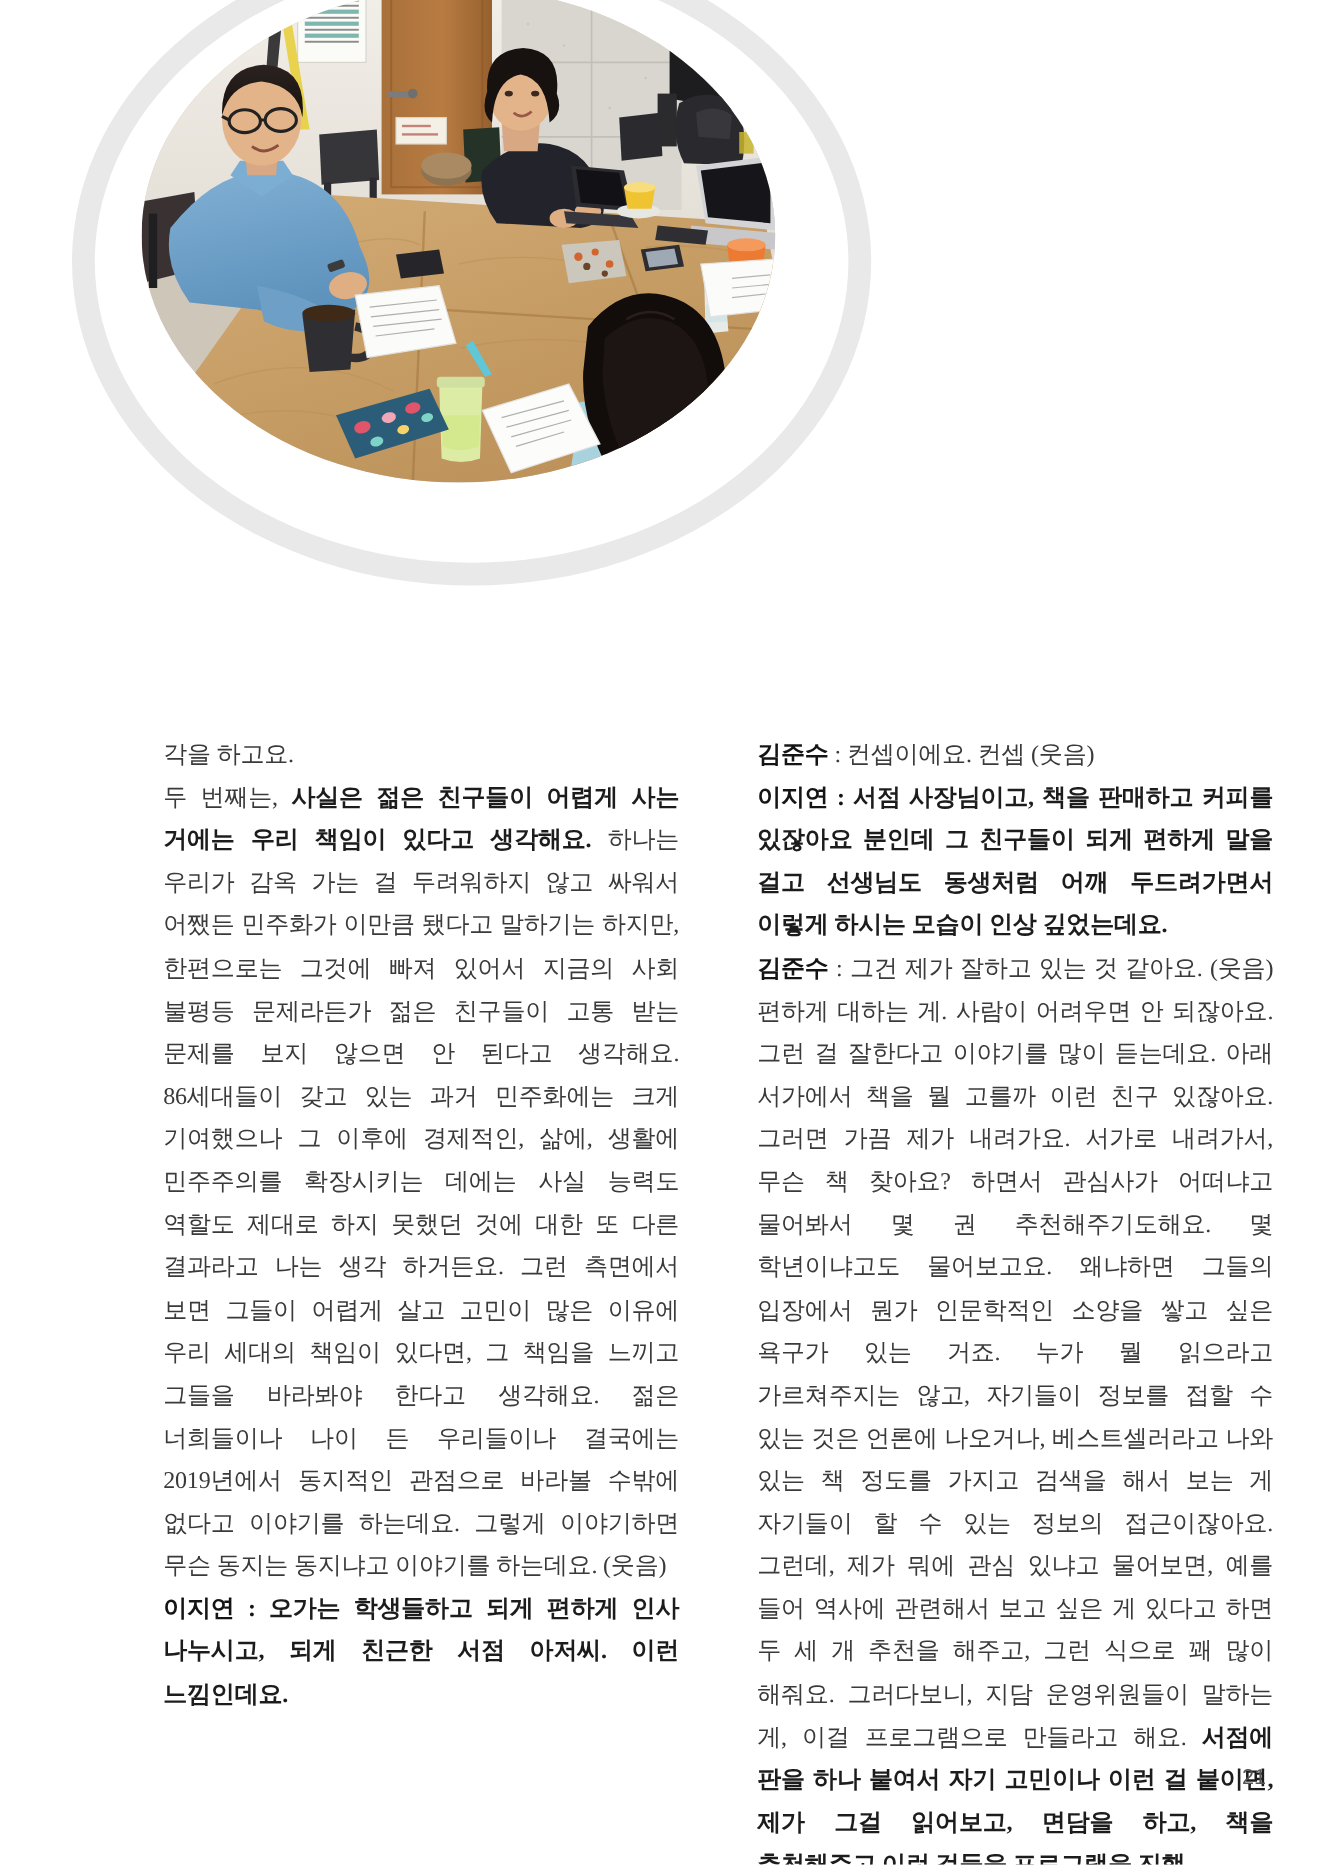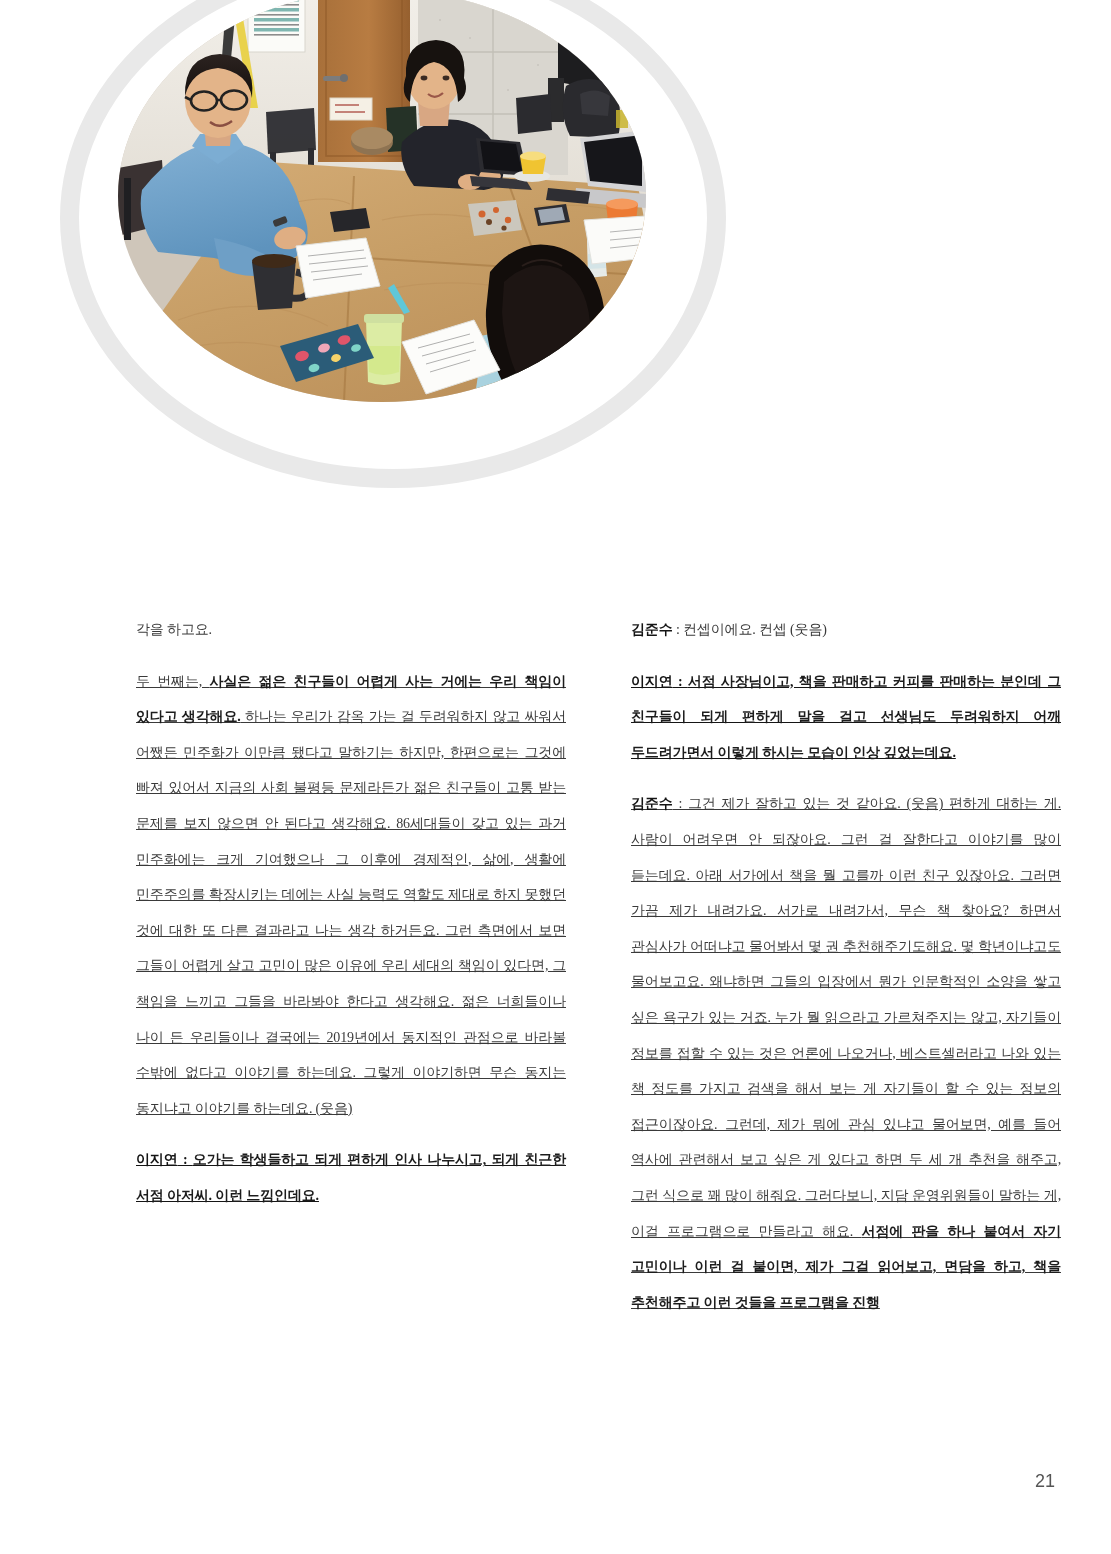--- a/index.html
+++ b/index.html
@@ -61,29 +61,29 @@
   .col {
     position: absolute;
     top: 0;
     width: 430px;
   }
   .col-left  { left: 136px; }
   .col-right { left: 631px; }
 
   p.para {
     margin: 0 0 0 0;
-    font-size: 14px;
+    font-size: 20px;
     line-height: 35.6px;
     color: #3a3a3a;
     text-align: justify;
     text-justify: inter-character;
     word-break: keep-all;
     letter-spacing: -0.15px;
   }
-  p.para + p.para { margin-top: 16px; text-decoration: underline; }
+  p.para + p.para { margin-top: 0; }
   p.para.gap-before { margin-top: 35.6px; }
 
   .b {
     font-weight: bold;
     color: #1c1c1c;
   }
   .speaker {
     font-weight: bold;
     color: #141414;
   }
@@ -373,21 +373,21 @@
   <div class="columns">
 
     <div class="col col-left">
       <p class="para" id="L0"><span>각을 하고요.</span></p>
       <p class="para" id="L1"><span>두 번째는, </span><span class="b">사실은 젊은 친구들이 어렵게 사는 거에는 우리 책임이 있다고 생각해요.</span><span> 하나는 우리가 감옥 가는 걸 두려워하지 않고 싸워서 어쨌든 민주화가 이만큼 됐다고 말하기는 하지만, 한편으로는 그것에 빠져 있어서 지금의 사회 불평등 문제라든가 젊은 친구들이 고통 받는 문제를 보지 않으면 안 된다고 생각해요. 86세대들이 갖고 있는 과거 민주화에는 크게 기여했으나 그 이후에 경제적인, 삶에, 생활에 민주주의를 확장시키는 데에는 사실 능력도 역할도 제대로 하지 못했던 것에 대한 또 다른 결과라고 나는 생각 하거든요. 그런 측면에서 보면 그들이 어렵게 살고 고민이 많은 이유에 우리 세대의 책임이 있다면, 그 책임을 느끼고 그들을 바라봐야 한다고 생각해요. 젊은 너희들이나 나이 든 우리들이나 결국에는 2019년에서 동지적인 관점으로 바라볼 수밖에 없다고 이야기를 하는데요. 그렇게 이야기하면 무슨 동지는 동지냐고 이야기를 하는데요. (웃음)</span></p>
       <p class="para bold-block gap-before" id="L3"><span class="speaker">이지연</span><span> : </span><span class="b">오가는 학생들하고 되게 편하게 인사 나누시고, 되게 친근한 서점 아저씨. 이런 느낌인데요.</span></p>
     </div>
 
     <div class="col col-right">
       <p class="para" id="R0"><span class="speaker">김준수</span><span> : </span><span>컨셉이에요. 컨셉 (웃음)</span></p>
-      <p class="para bold-block gap-before" id="R1"><span class="speaker">이지연</span><span> : </span><span class="b">서점 사장님이고, 책을 판매하고 커피를 판매하는 분인데 그 친구들이 되게 편하게 말을 걸고 선생님도 두려워하지 어깨 두드려가면서 이렇게 하시는 모습이 인상 깊었는데요.</span></p>
+      <p class="para bold-block gap-before" id="R1"><span class="speaker">이지연</span><span> : </span><span class="b">서점 사장님이고, 책을 판매하고 커피를 있잖아요 분인데 그 친구들이 되게 편하게 말을 걸고 선생님도 동생처럼 어깨 두드려가면서 이렇게 하시는 모습이 인상 깊었는데요.</span></p>
       <p class="para gap-before" id="R2"><span class="speaker">김준수</span><span> : </span><span>그건 제가 잘하고 있는 것 같아요. (웃음) 편하게 대하는 게. 사람이 어려우면 안 되잖아요. 그런 걸 잘한다고 이야기를 많이 듣는데요. 아래 서가에서 책을 뭘 고를까 이런 친구 있잖아요. 그러면 가끔 제가 내려가요. 서가로 내려가서, 무슨 책 찾아요?  하면서 관심사가 어떠냐고 물어봐서 몇 권 추천해주기도해요. 몇 학년이냐고도 물어보고요. 왜냐하면 그들의 입장에서 뭔가 인문학적인 소양을 쌓고 싶은 욕구가 있는 거죠. 누가 뭘 읽으라고 가르쳐주지는 않고, 자기들이 정보를 접할 수 있는 것은 언론에 나오거나, 베스트셀러라고 나와 있는 책 정도를 가지고 검색을 해서 보는 게 자기들이 할 수 있는 정보의 접근이잖아요. 그런데, 제가 뭐에 관심 있냐고 물어보면, 예를 들어 역사에 관련해서 보고 싶은 게 있다고 하면 두 세 개 추천을 해주고, 그런 식으로 꽤 많이 해줘요. 그러다보니, 지담 운영위원들이 말하는 게, 이걸 프로그램으로 만들라고 해요. </span><span class="b">서점에 판을 하나 붙여서 자기 고민이나 이런 걸 붙이면, 제가 그걸 읽어보고, 면담을 하고, 책을 추천해주고 이런 것들을 프로그램을 진행</span></p>
     </div>
 
   </div>
 
   <div class="page-number">21</div>
 
 </div>
 
 </body></html>

